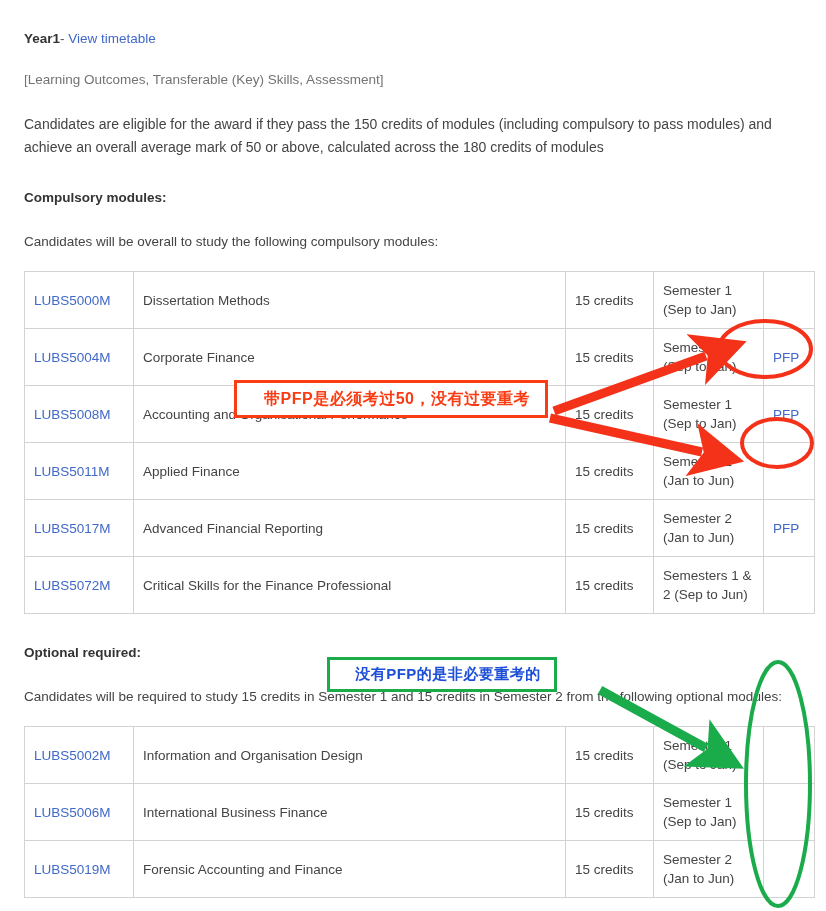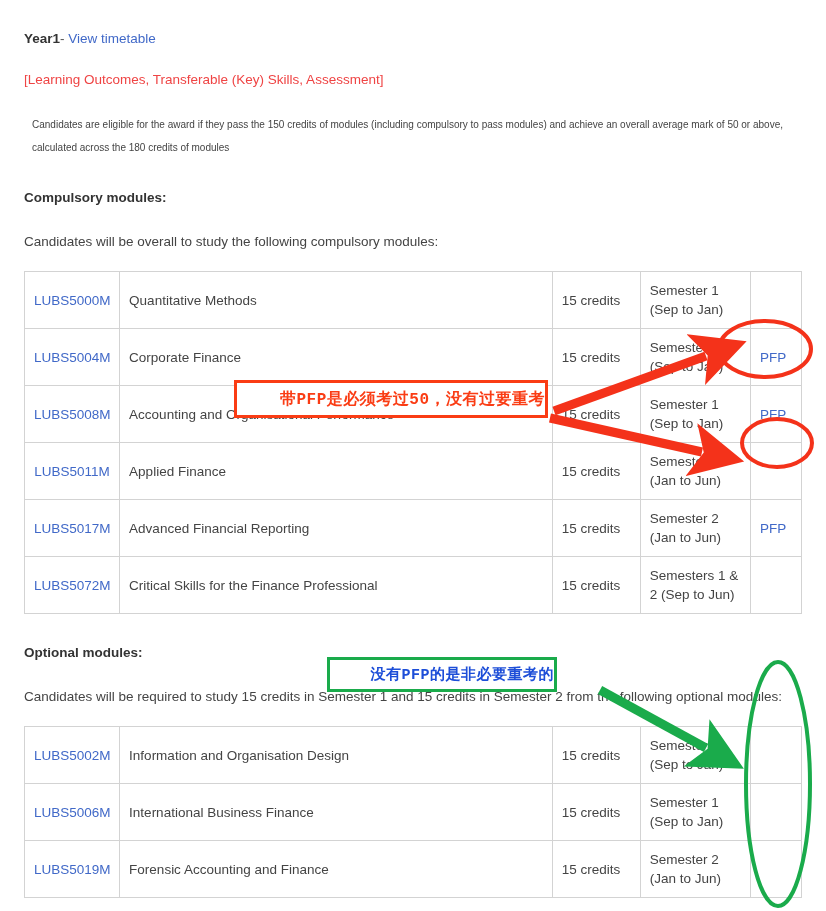--- a/index.html
+++ b/index.html
@@ -39,29 +39,28 @@
     color: #4169c8;
     text-decoration: none;
     cursor: pointer;
   }
 
   .outcomes-line {
     margin-top: 23px;
     font-size: 13.5px;
     line-height: 18px;
   }
-  .outcomes-line .link { color: #ef4444; }
+  .outcomes-line .link { color: #737373; }
 
   .para {
     margin-top: 24px;
-    font-size: 10px;
+    font-size: 14px;
     line-height: 23px;
     color: #444444;
     max-width: 760px;
-    margin-left: 8px;
   }
 
   .section-head {
     margin-top: 30px;
     font-size: 13.5px;
     font-weight: bold;
     color: #333333;
     line-height: 18px;
   }
 
@@ -82,21 +81,21 @@
     font-size: 13.5px;
   }
   table.modules td {
     border: 1px solid #d3d3d3;
     padding: 9px 9px;
     color: #444444;
     line-height: 19px;
     vertical-align: middle;
     height: 47px;
   }
-  td.c-code   { width: 95px;  text-align: center; }
+  td.c-code   { width: 109px;  }
   td.c-title  { width: 432px; }
   td.c-credit { width: 88px;  }
   td.c-sem    { width: 110px; }
   td.c-pfp    { width: 51px;  text-align: left; }
 
   td.c-code .link { color: #4169c8; white-space: nowrap; }
   td.c-pfp  .link { color: #4169c8; }
 
   
   .overlay {
@@ -105,23 +104,23 @@
     width: 826px; height: 911px;
     pointer-events: none;
     z-index: 50;
   }
   .note-box {
     position: absolute;
     background: #ffffff;
     font-weight: bold;
     display: flex;
     align-items: center;
-    justify-content: flex-end;
+    justify-content: center;
     letter-spacing: 0.5px;
-    font-family: Liberation Mono, monospace;
+    font-family: Liberation Sans, sans-serif;
     padding-left: 12px;
   }
   .note-red {
     left: 234px; top: 380px;
     width: 314px; height: 38px;
     border: 3px solid #fa3c14;
     color: #fa3c14;
     font-size: 16px;
   }
   .note-green {
@@ -148,21 +147,21 @@
 
   <div class="para">Candidates are eligible for the award if they pass the 150 credits of modules (including compulsory to pass modules) and achieve an overall average mark of 50 or above, calculated across the 180 credits of modules</div>
 
   <div class="section-head">Compulsory modules:</div>
   <div class="intro">Candidates will be overall to study the following compulsory modules:</div>
 
   <table class="modules">
     <tbody id="compulsory-body">
         <tr>
           <td class="c-code"><a href="#" class="link">LUBS5000M</a></td>
-          <td class="c-title">Quantitative Methods</td>
+          <td class="c-title">Dissertation Methods</td>
           <td class="c-credit">15 credits</td>
           <td class="c-sem">Semester 1 (Sep to Jan)</td>
           <td class="c-pfp"></td>
         </tr>
         <tr>
           <td class="c-code"><a href="#" class="link">LUBS5004M</a></td>
           <td class="c-title">Corporate Finance</td>
           <td class="c-credit">15 credits</td>
           <td class="c-sem">Semester 1 (Sep to Jan)</td>
           <td class="c-pfp"><a href="#" class="link">PFP</a></td>
@@ -191,21 +190,21 @@
         <tr>
           <td class="c-code"><a href="#" class="link">LUBS5072M</a></td>
           <td class="c-title">Critical Skills for the Finance Professional</td>
           <td class="c-credit">15 credits</td>
           <td class="c-sem">Semesters 1 &amp; 2 (Sep to Jun)</td>
           <td class="c-pfp"></td>
         </tr>
       </tbody>
   </table>
 
-  <div class="section-head">Optional modules:</div>
+  <div class="section-head">Optional required:</div>
   <div class="intro">Candidates will be required to study 15 credits in Semester 1 and 15 credits in Semester 2 from the following optional modules:</div>
 
   <table class="modules">
     <tbody id="optional-body">
         <tr>
           <td class="c-code"><a href="#" class="link">LUBS5002M</a></td>
           <td class="c-title">Information and Organisation Design</td>
           <td class="c-credit">15 credits</td>
           <td class="c-sem">Semester 1 (Sep to Jan)</td>
           <td class="c-pfp"></td>

